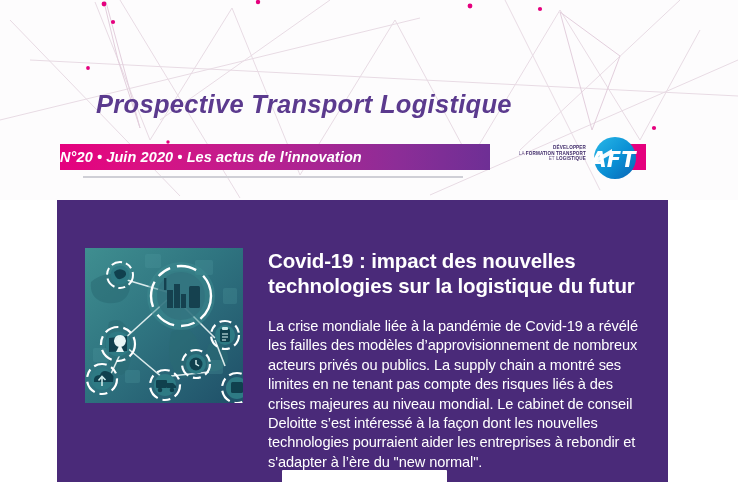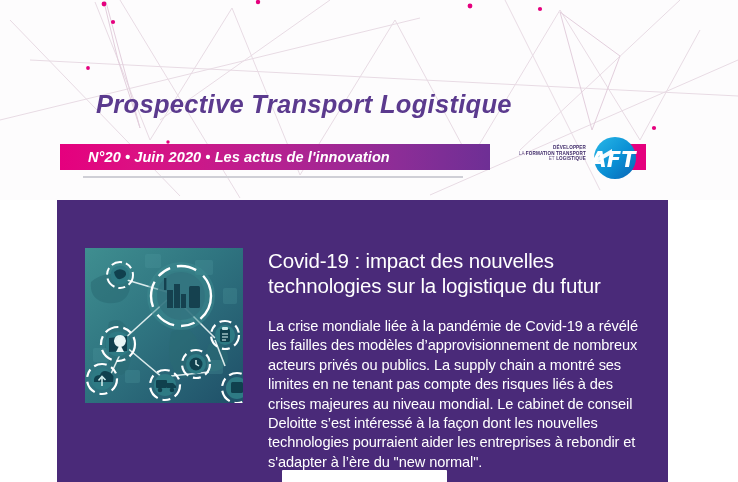--- a/index.html
+++ b/index.html
@@ -69,21 +69,20 @@
     background: linear-gradient(90deg, #e5007e 0%, #db1183 18%, #b92090 48%, #8d2d97 78%, #6e2f95 100%);
     display: flex;
     align-items: center;
   }
   .issue-bar-text {
     color: #ffffff;
     font-size: 14.5px;
     font-weight: bold;
     font-style: italic;
     letter-spacing: 0.1px;
-    margin-left: 28px;
     white-space: nowrap;
   }
   .issue-bar-tail {
     position: absolute;
     left: 620px;
     top: 144px;
     width: 26px;
     height: 26px;
     background: #e5007e;
   }
@@ -150,21 +149,21 @@
 
   .article {
     position: absolute;
     left: 211px;
     top: 48px;
     width: 384px;
   }
   .article-title {
     color: #ffffff;
     font-size: 20.5px;
-    font-weight: normal;
+    font-weight: bold;
     line-height: 25px;
     margin: 0;
     letter-spacing: -0.15px;
   }
   .article-body {
     color: #ffffff;
     font-size: 14.6px;
     line-height: 19.4px;
     margin: 19px 0 0 0;
     letter-spacing: -0.1px;

